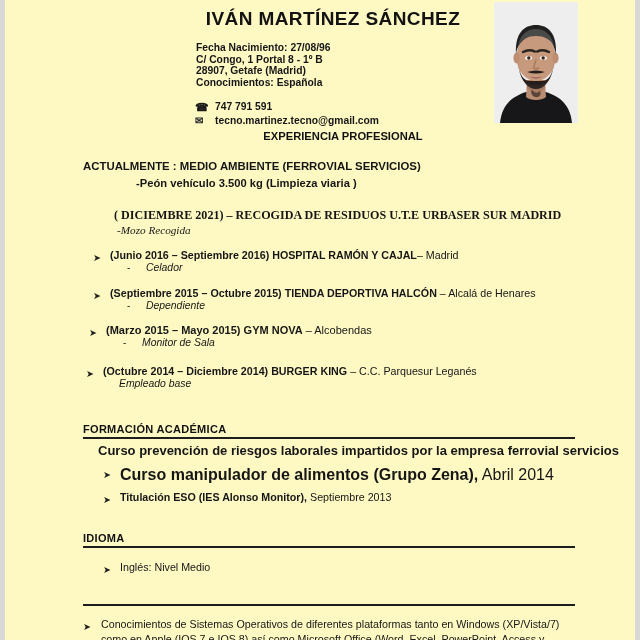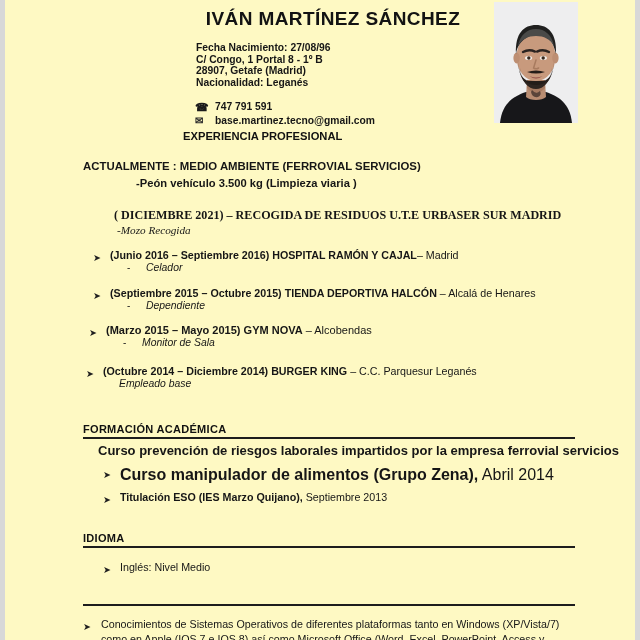--- a/index.html
+++ b/index.html
@@ -87,20 +87,21 @@
     overflow: hidden;
   }
   #photo svg { display: block; }
 
   
   .exp-title {
     position: absolute;
     left: 178px;
     top: 130px;
     width: 320px;
+    text-align: center;
     font-size: 11.2px;
     font-weight: bold;
     color: #121212;
     white-space: nowrap;
   }
 
   
   .t { position: absolute; white-space: nowrap; color: #161616; }
   .b  { font-weight: bold; }
   .sans { font-family: "Liberation Sans", sans-serif; }
@@ -147,31 +148,31 @@
 
 <div id="page">
   <div id="sheet">
 
     <div class="cv-name">IVÁN MARTÍNEZ SÁNCHEZ</div>
 
     <div class="contact-block">
       <div>Fecha Nacimiento: 27/08/96</div>
       <div>C/ Congo, 1 Portal 8 -  1º B</div>
       <div>28907, Getafe (Madrid)</div>
-      <div>Nacionalidad: Leganés</div>
+      <div>Conocimientos: Española</div>
     </div>
 
     <div class="contact-lines">
       <div class="cl-row">
         <span class="cl-icon">☎</span>
         <span>747 791 591</span>
       </div>
       <div class="cl-row">
         <span class="cl-icon mail">✉</span>
-        <span>base.martinez.tecno@gmail.com</span>
+        <span>tecno.martinez.tecno@gmail.com</span>
       </div>
     </div>
 
     <div id="photo">
       <svg width="84" height="121" viewBox="0 0 84 121">
         <rect x="0" y="0" width="84" height="121" fill="#eeeeef"></rect>
 
         <path d="M6 121 C8 101 20 94 32 90 L52 90 C64 94 76 101 78 121 Z" fill="#17171a"></path>
 
         <path d="M33 78 L51 78 L52 95 C48 99 36 99 32 95 Z" fill="#b98d72"></path>
@@ -254,21 +255,21 @@
     <div class="t b" style="left:93px; top:443px; font-size:13px;">Curso prevención de riesgos laborales impartidos por la empresa ferrovial servicios</div>
 
     <span class="arrow" style="left:98px; top:470px;">➤</span>
     <div class="t" style="left:115px; top:466px; font-size:16px;">
       <span class="b">Curso manipulador de alimentos (Grupo Zena),</span>
       <span>Abril 2014</span>
     </div>
 
     <span class="arrow" style="left:98px; top:495px;">➤</span>
     <div class="t" style="left:115px; top:491px; font-size:10.7px;">
-      <span class="b">Titulación ESO (IES Marzo Quijano),</span>
+      <span class="b">Titulación ESO (IES Alonso Monitor),</span>
       <span>Septiembre 2013</span>
     </div>
 
     <div class="sec-head" style="left:78px; top:532px;">IDIOMA</div>
     <div class="rule" style="left:78px; top:546px; width:492px;"></div>
 
     <span class="arrow" style="left:98px; top:565px;">➤</span>
     <div class="t" style="left:115px; top:561px; font-size:10.7px;">Inglés: Nivel Medio</div>
 
     <div class="rule" style="left:78px; top:604px; width:492px;"></div>

